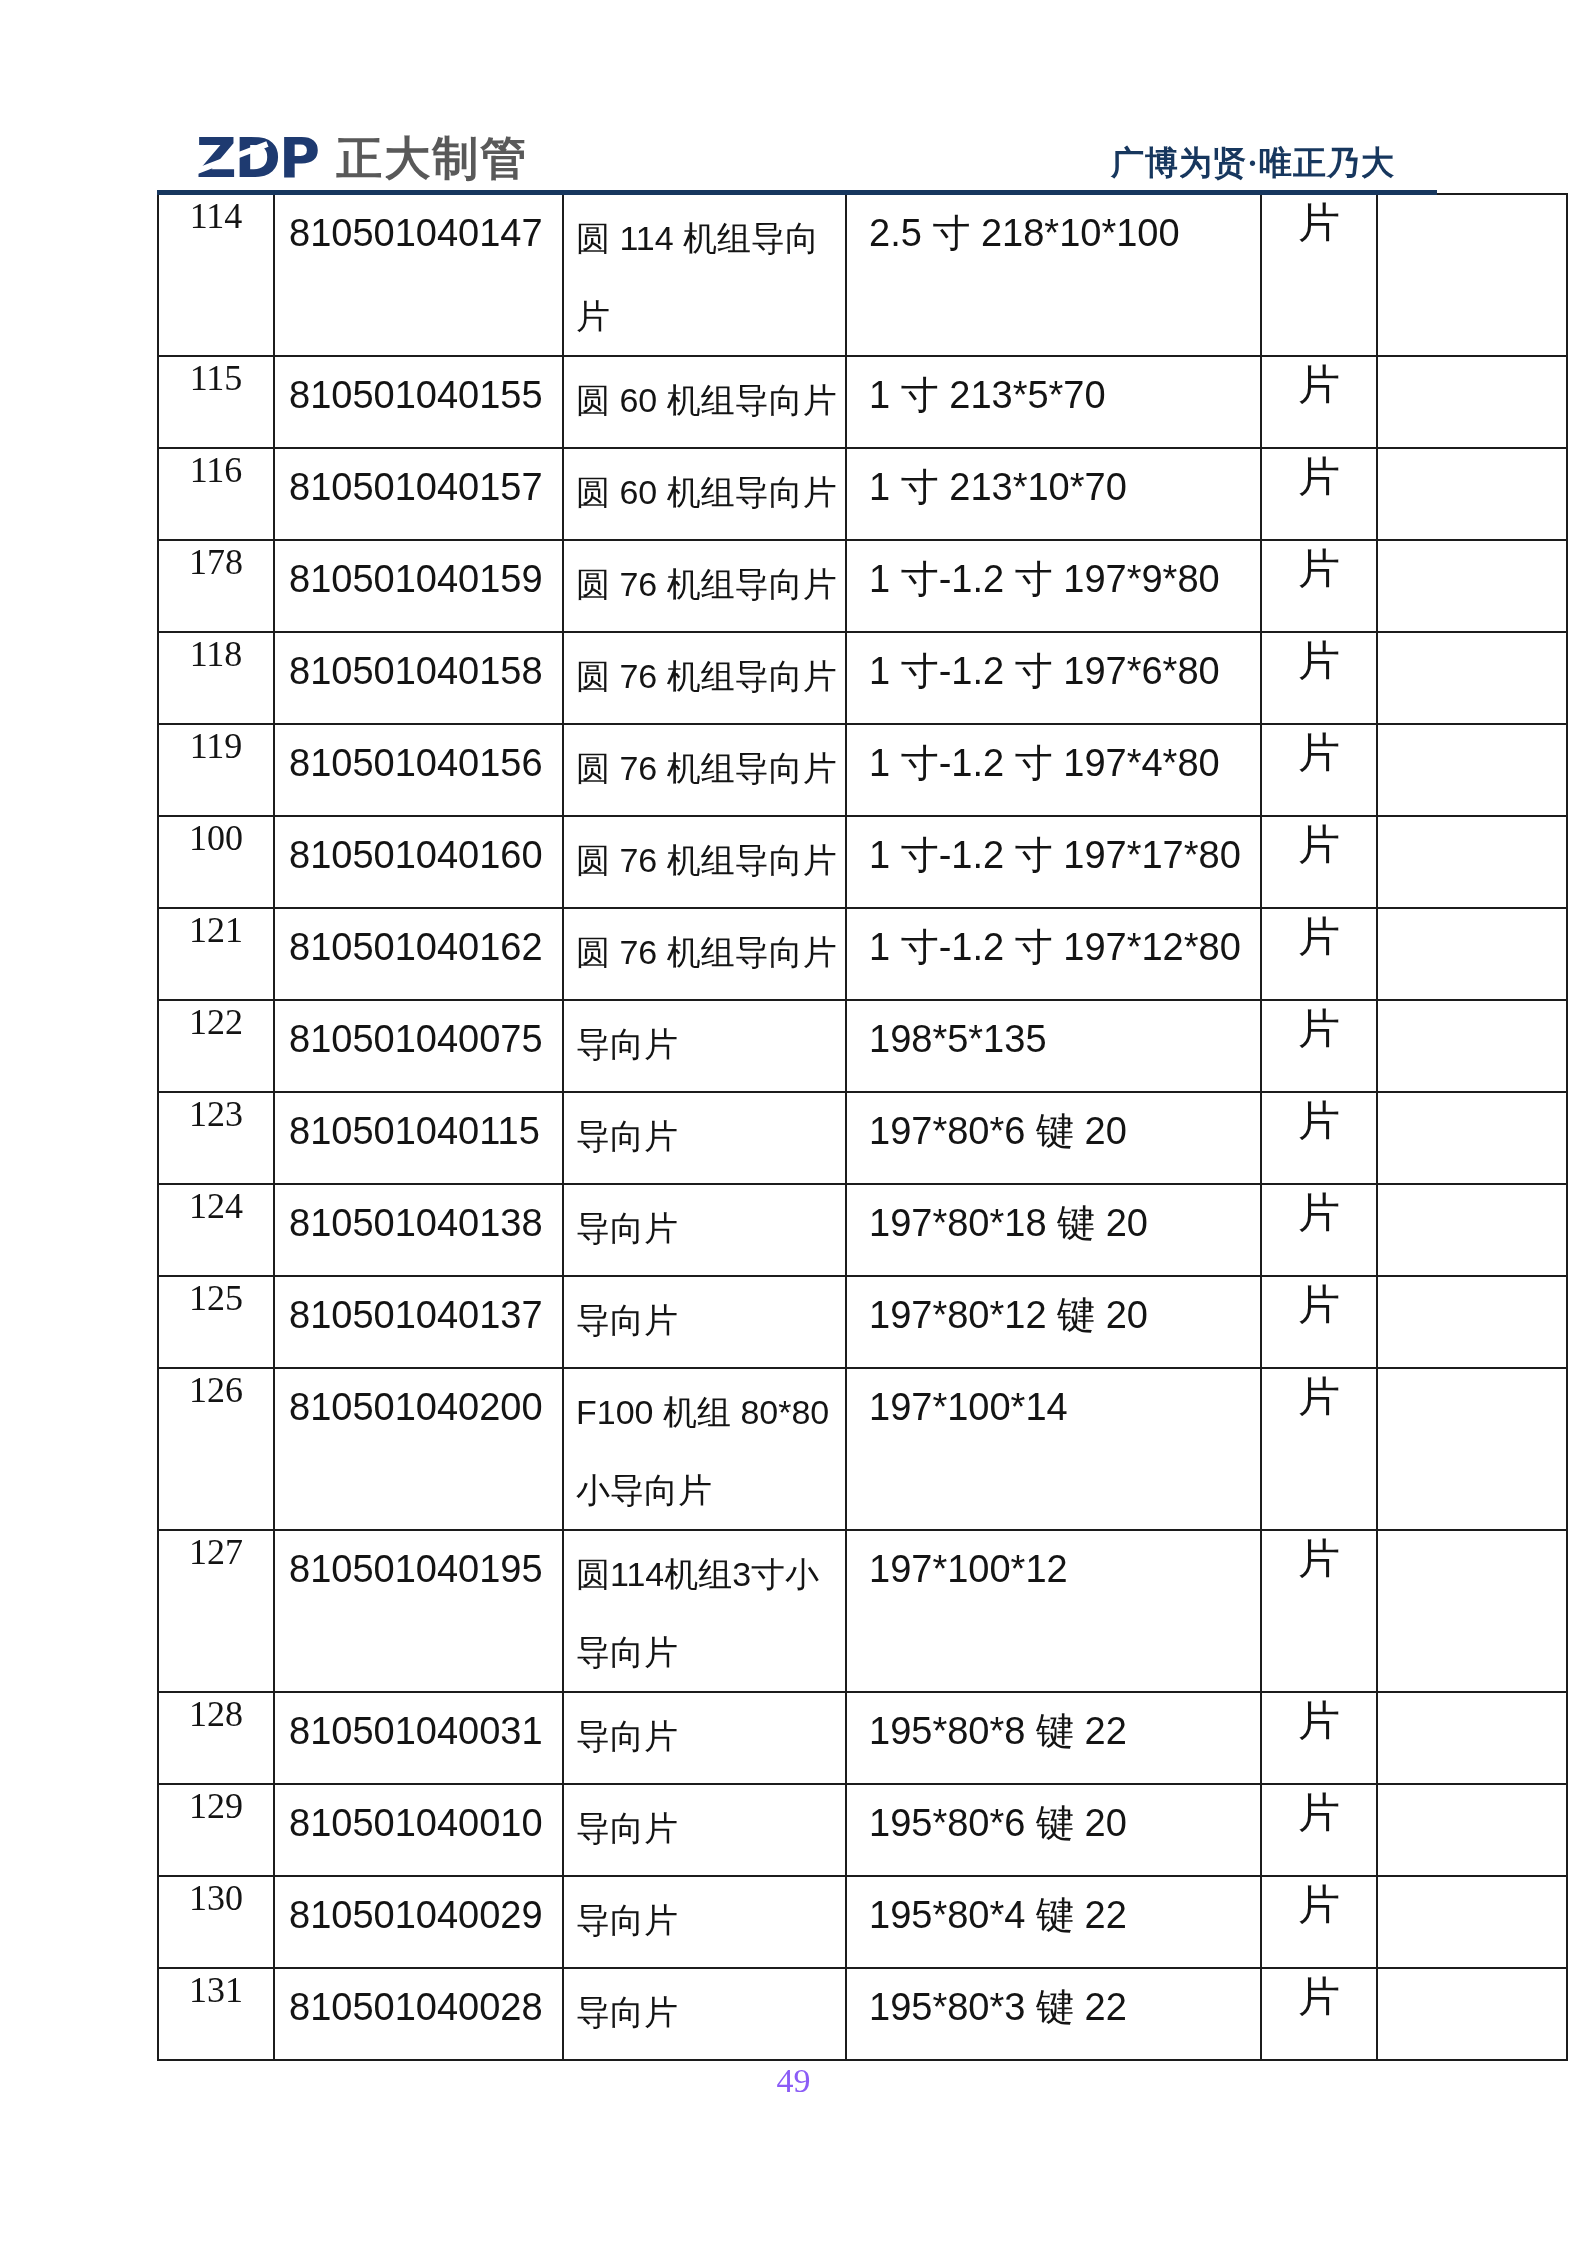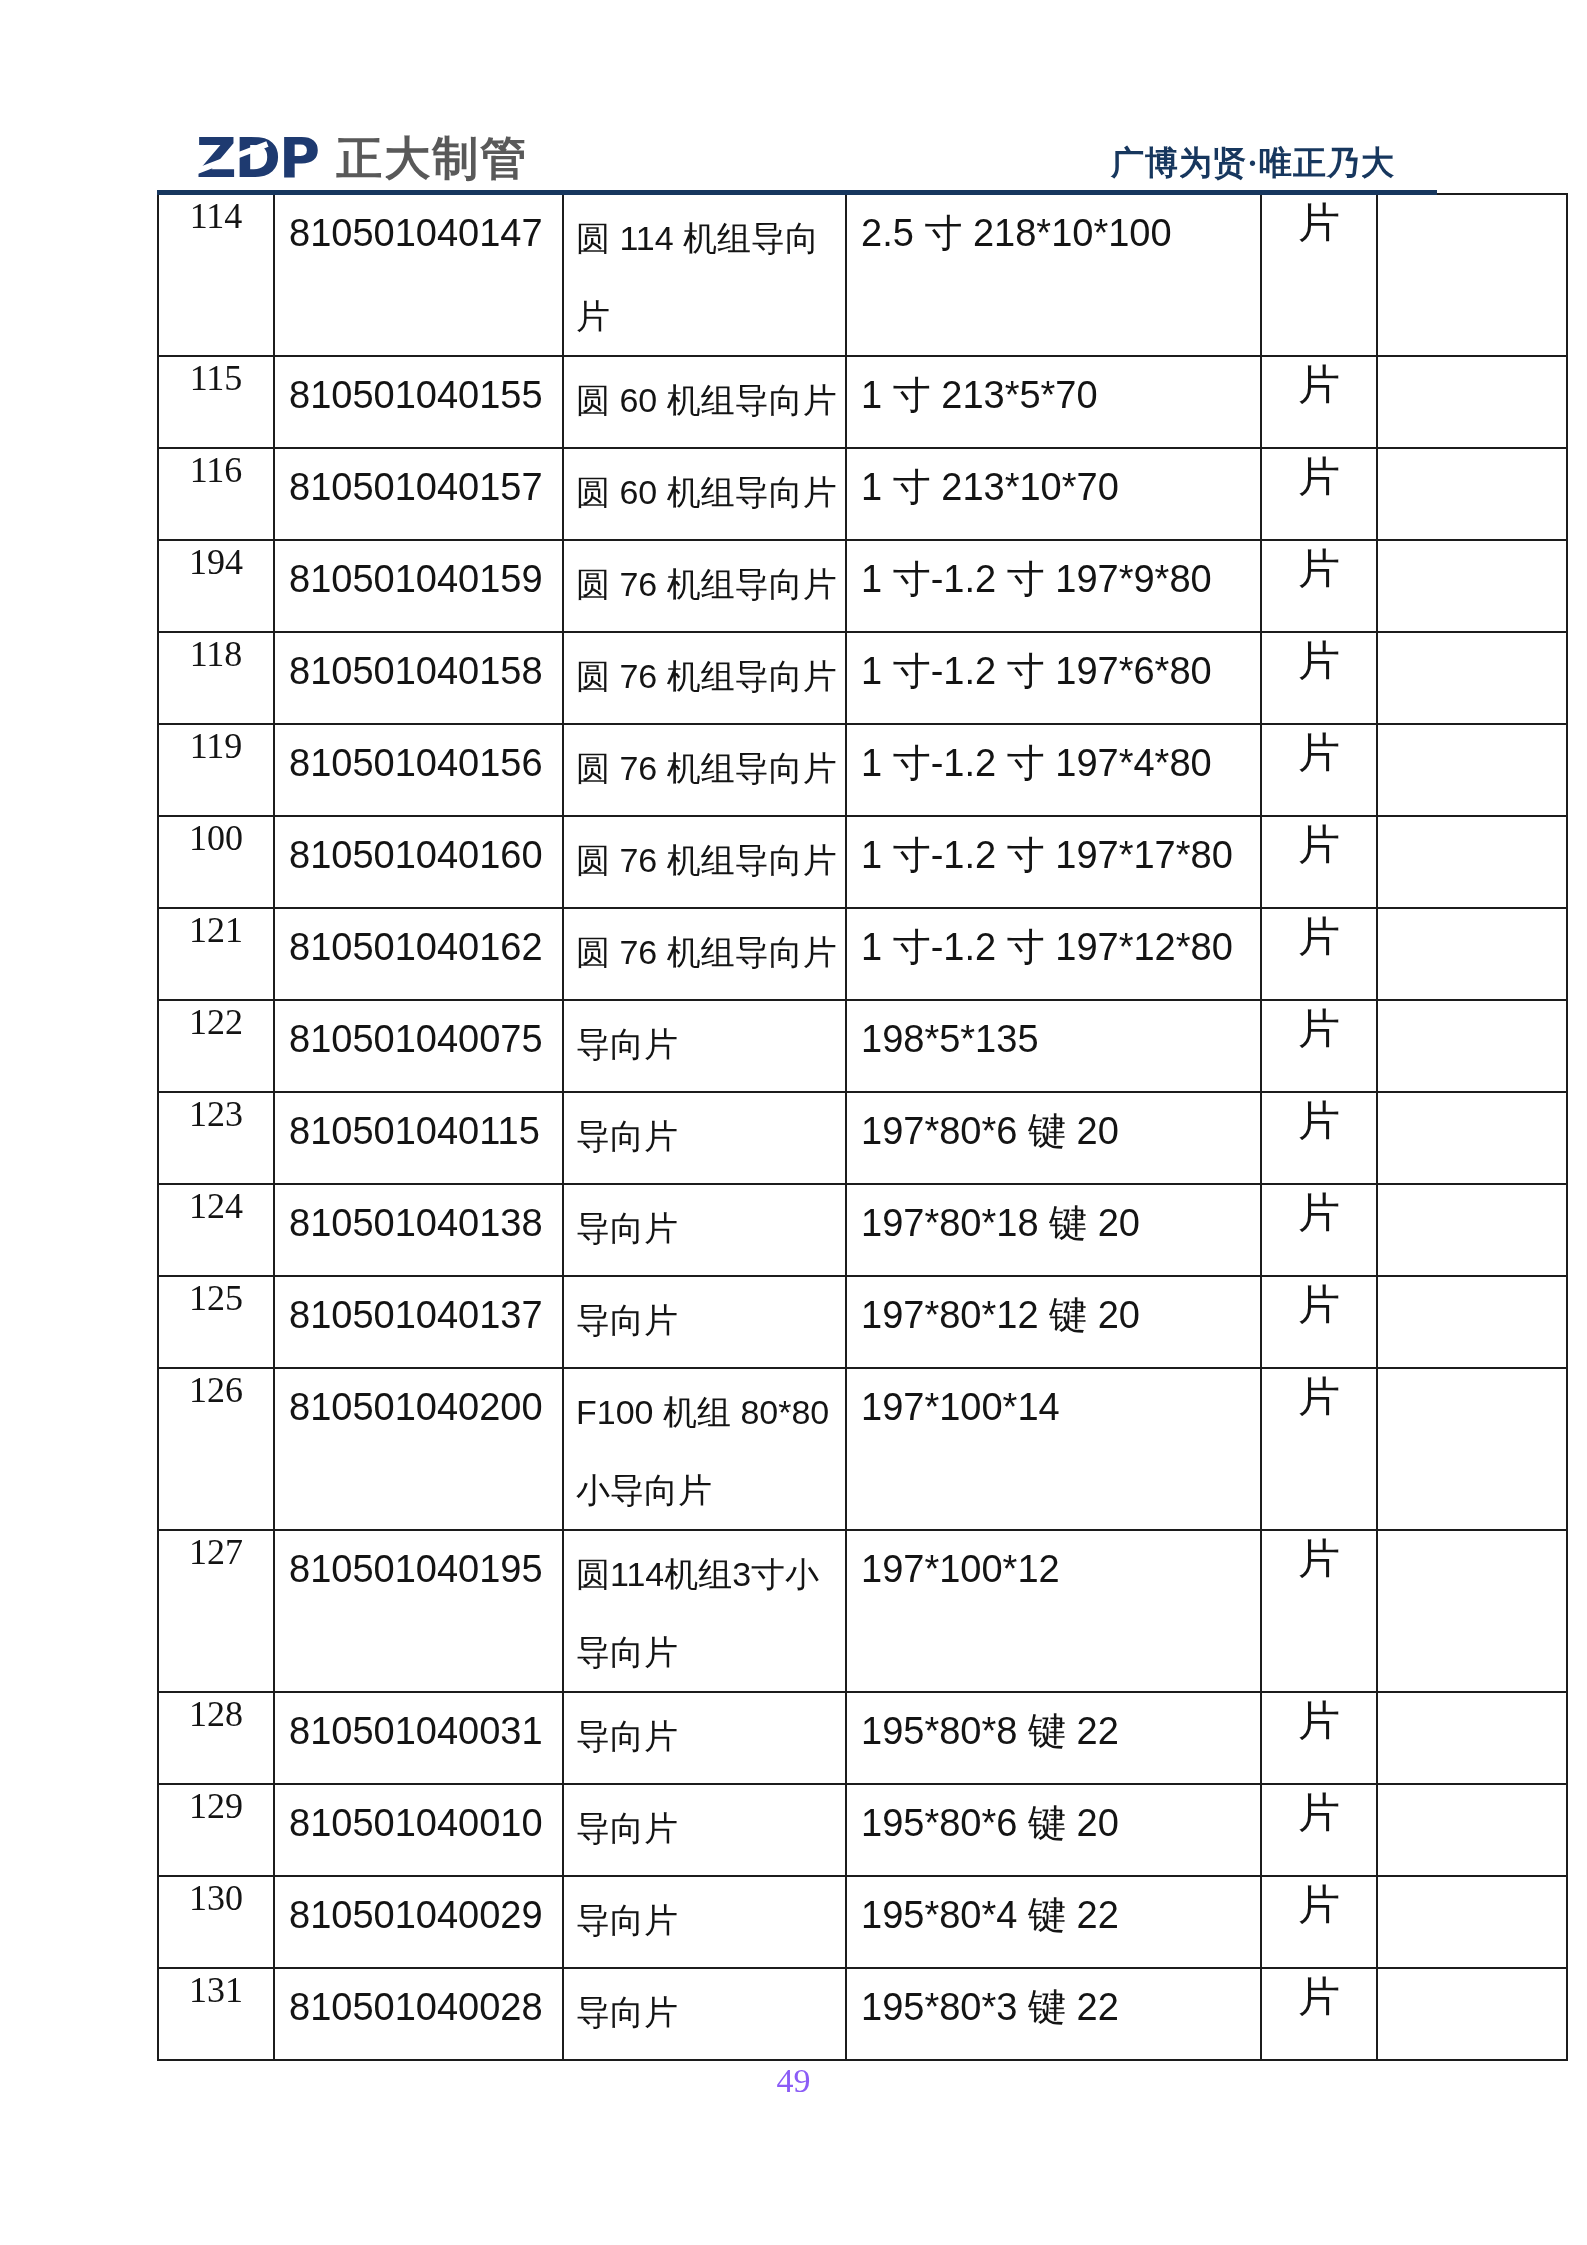--- a/index.html
+++ b/index.html
@@ -108,21 +108,21 @@
     width: 283px;
     font-size: 34px;
     line-height: 78px;
     padding: 4px 8px 0 12px;
     white-space: pre-line;
   }
   td.c-spec {
     width: 415px;
     font-size: 38px;
     line-height: 46px;
-    padding: 15px 0 0 14px;
+    padding: 15px 0 0 22px;
   }
   td.c-unit {
     width: 116px;
     text-align: center;
     vertical-align: middle;
     font-family: "Liberation Serif", serif;
     font-size: 42px;
     color: #2b3a52;
   }
   td.c-note { width: 190px; }
@@ -174,21 +174,21 @@
     </tr>
         <tr class="row">
       <td class="c-no">116</td>
       <td class="c-code">810501040157</td>
       <td class="c-name">圆 60 机组导向片</td>
       <td class="c-spec">1 寸 213*10*70</td>
       <td class="c-unit">片</td>
       <td class="c-note"></td>
     </tr>
         <tr class="row">
-      <td class="c-no">194</td>
+      <td class="c-no">178</td>
       <td class="c-code">810501040159</td>
       <td class="c-name">圆 76 机组导向片</td>
       <td class="c-spec">1 寸-1.2 寸 197*9*80</td>
       <td class="c-unit">片</td>
       <td class="c-note"></td>
     </tr>
         <tr class="row">
       <td class="c-no">118</td>
       <td class="c-code">810501040158</td>
       <td class="c-name">圆 76 机组导向片</td>

